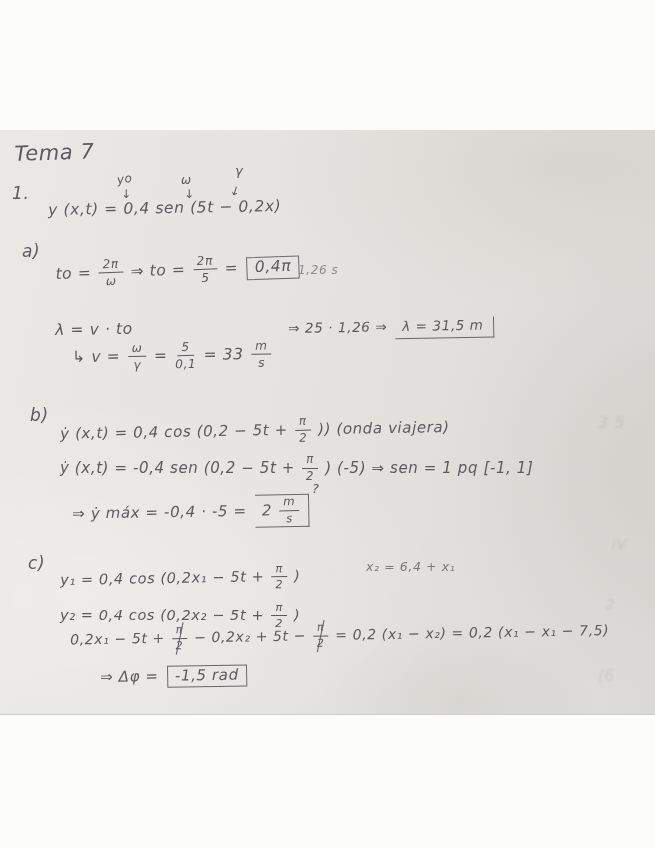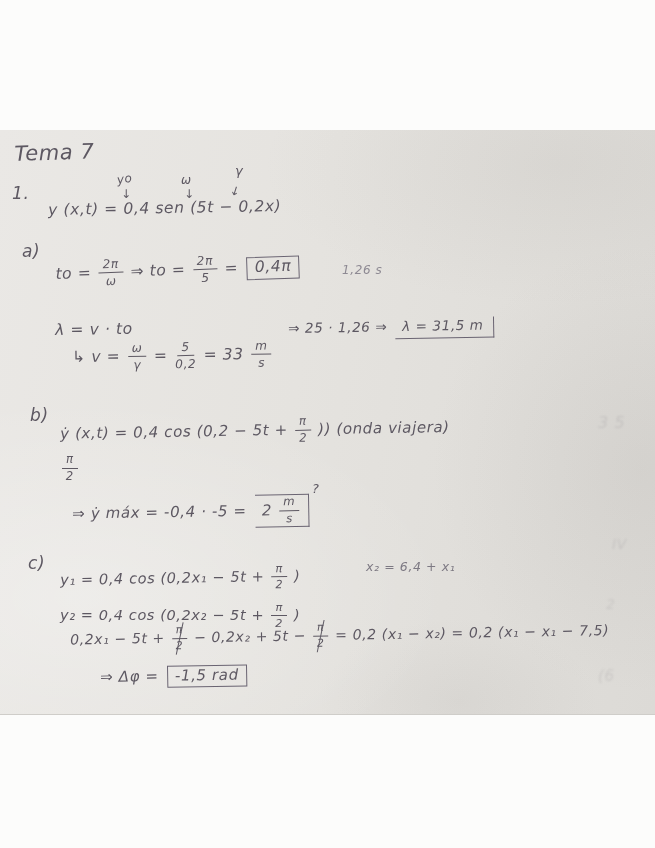--- a/index.html
+++ b/index.html
@@ -56,42 +56,42 @@
       <div class="hand" style="left: 232px; top: 54px; font-size: 12px; transform: rotate(18deg);"><span>↓</span></div>
       <div class="hand" style="left: 48px; top: 72px; font-size: 15.5px; transform: rotate(-1deg);"><span>y (x,t) = 0,4 sen (5t − 0,2x)</span></div>
       <div class="hand" style="left: 22px; top: 112px; font-size: 17px;"><span>a)</span></div>
       <div class="hand" style="left: 55px; top: 130px; font-size: 15.5px; transform: rotate(-2deg);"><span>to = </span><span class="frac">
           <span class="num">2π</span>
           <span class="den">ω</span>
         </span><span> ⇒ to = </span><span class="frac">
           <span class="num">2π</span>
           <span class="den">5</span>
         </span><span> = </span><span class="hbox all"><span>0,4π</span></span></div>
-      <div class="hand" style="left: 298px; top: 134px; font-size: 12px; color: rgb(142, 138, 147); padding-left: 44px;"><span>1,26 s</span></div>
+      <div class="hand" style="left: 298px; top: 134px; font-size: 12px; color: rgb(142, 138, 147);"><span>1,26 s</span></div>
       <div class="hand" style="left: 55px; top: 192px; font-size: 15.5px; transform: rotate(-1deg);"><span>λ = v · to</span></div>
       <div class="hand" style="left: 72px; top: 213px; font-size: 15.5px; transform: rotate(-1deg);"><span>↳ v = </span><span class="frac">
           <span class="num">ω</span>
           <span class="den">γ</span>
         </span><span> = </span><span class="frac">
           <span class="num">5</span>
-          <span class="den">0,2</span>
+          <span class="den">0,1</span>
         </span><span> = 33 </span><span class="frac">
           <span class="num">m</span>
           <span class="den">s</span>
         </span></div>
       <div class="hand" style="left: 288px; top: 190px; font-size: 13.5px; transform: rotate(-1deg);"><span>⇒ 25 · 1,26 ⇒ </span><span class="hbox rb"><span>λ = 31,5 m</span></span></div>
       <div class="hand" style="left: 30px; top: 276px; font-size: 17px;"><span>b)</span></div>
       <div class="hand" style="left: 60px; top: 290px; font-size: 15px; transform: rotate(-1deg);"><span>ẏ (x,t) = 0,4 cos (0,2 − 5t + </span><span class="frac">
           <span class="num">π</span>
           <span class="den">2</span>
         </span><span> ))   (onda viajera)</span></div>
-      <div class="hand" style="left: 60px; top: 324px; font-size: 15px;"><span class="frac">
+      <div class="hand" style="left: 60px; top: 324px; font-size: 15px;"><span>ẏ (x,t) = -0,4 sen (0,2 − 5t + </span><span class="frac">
           <span class="num">π</span>
           <span class="den">2</span>
-        </span></div>
+        </span><span> ) (-5)  ⇒  sen = 1  pq  [-1, 1]</span></div>
       <div class="hand" style="left: 312px; top: 352px; font-size: 13px;"><span>?</span></div>
       <div class="hand" style="left: 72px; top: 368px; font-size: 15px; transform: rotate(-1deg);"><span>⇒ ẏ máx = -0,4 · -5 = </span><span class="hbox trb"><span>2 </span><span class="frac">
             <span class="num">m</span>
             <span class="den">s</span>
           </span></span></div>
       <div class="hand" style="left: 28px; top: 424px; font-size: 17px;"><span>c)</span></div>
       <div class="hand" style="left: 60px; top: 437px; font-size: 14.5px; transform: rotate(-1deg);"><span>y₁ = 0,4 cos (0,2x₁ − 5t + </span><span class="frac">
           <span class="num">π</span>
           <span class="den">2</span>
         </span><span> )</span></div>

